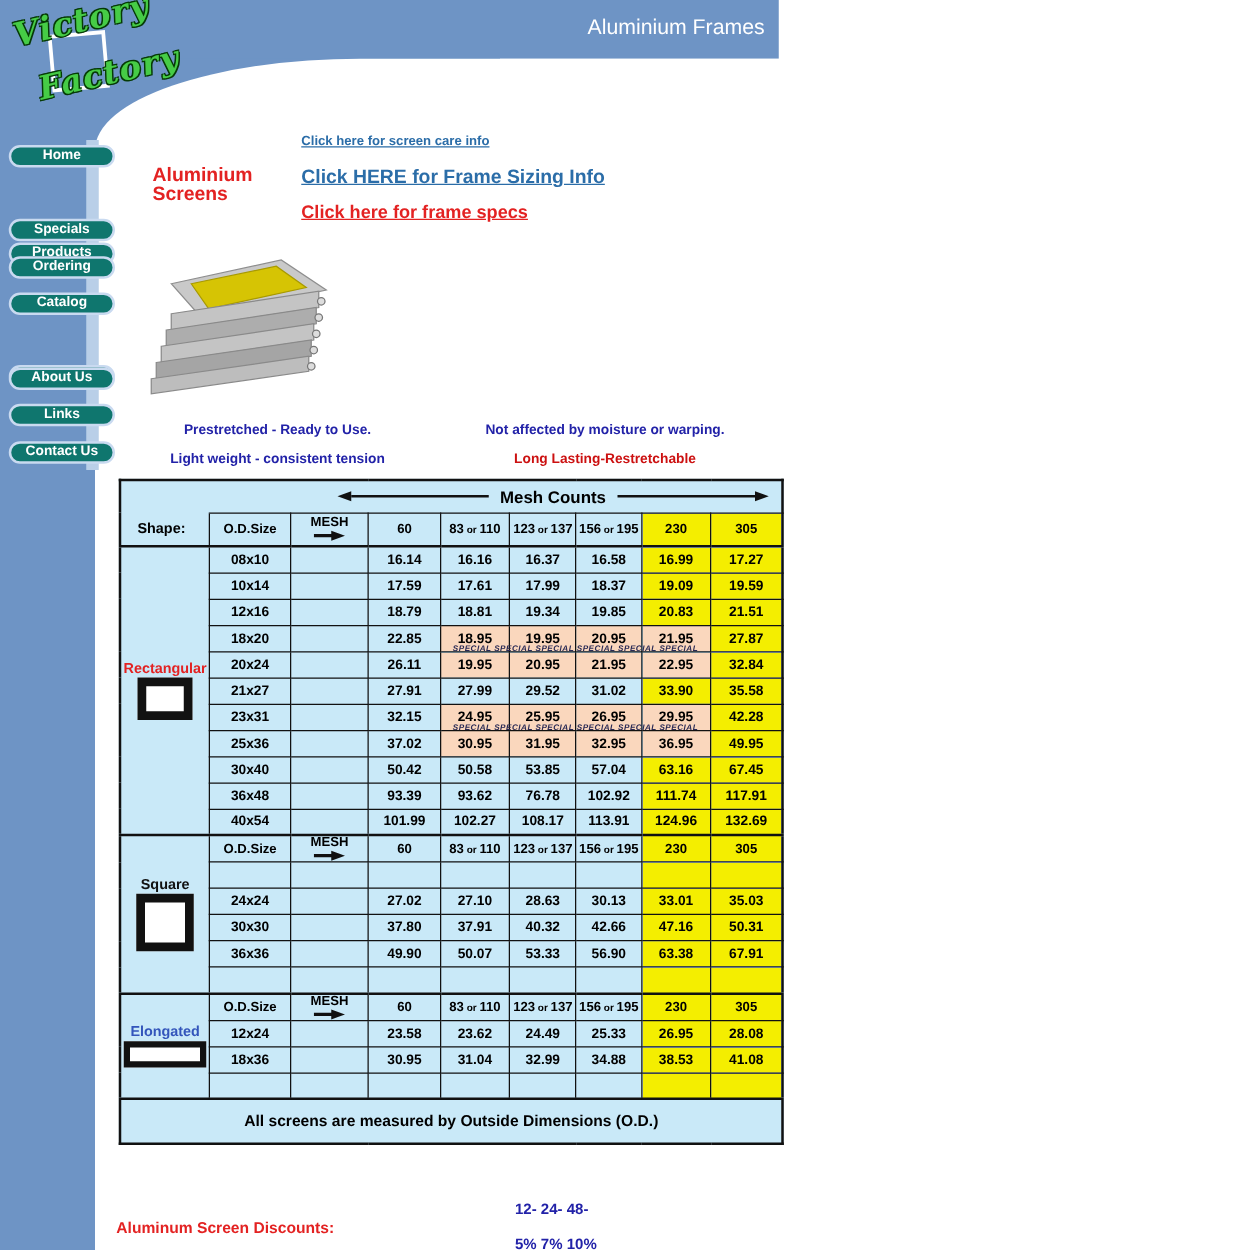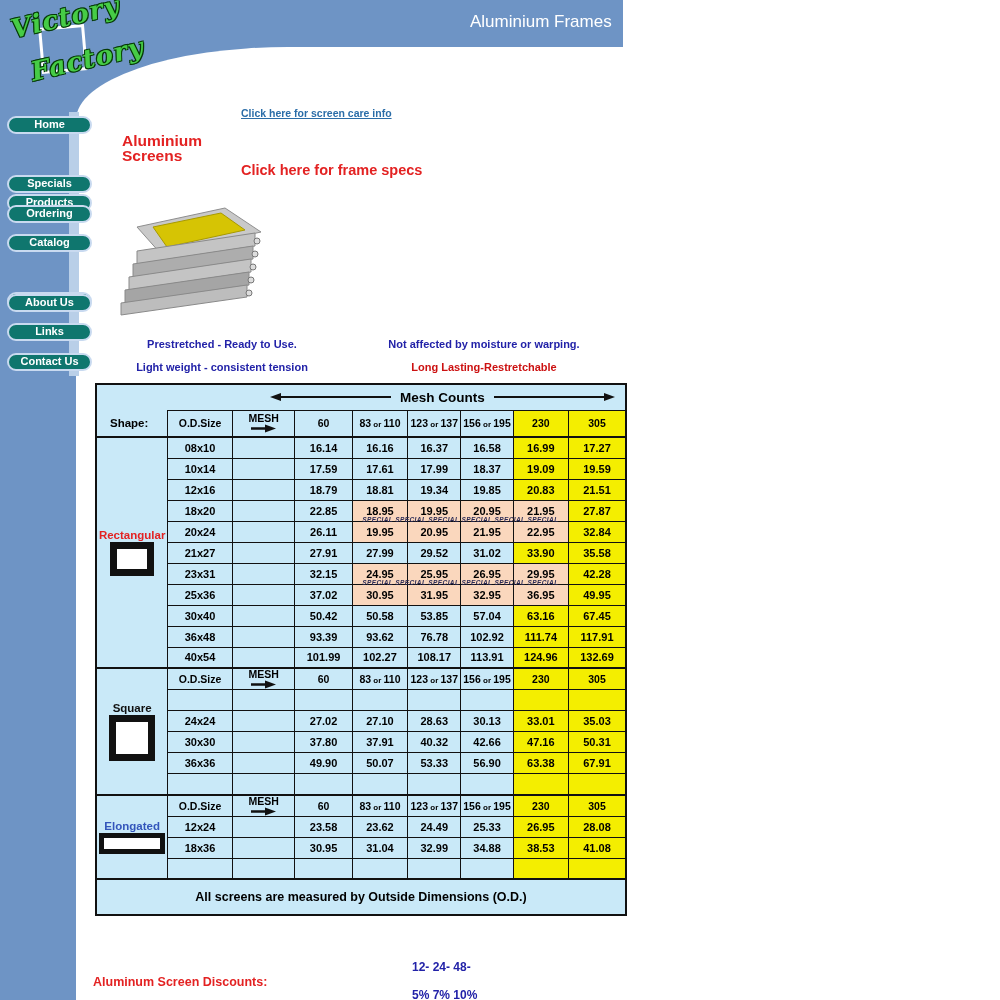--- a/index.html
+++ b/index.html
@@ -47,21 +47,21 @@
   .nav-strip { position:absolute; left:69px; top:112px; width:10px; height:264px; background:#b9cfe8; z-index:3; }
   .nav-btn { position:absolute; left:7px; width:85px; height:18px; background:#0f766e;
              border:2px solid #c9daf0; border-radius:10px; color:#fff; font-size:11px; font-weight:bold;
              text-align:center; line-height:13px; z-index:4; cursor:pointer; }
 
   
   .abs { position:absolute; z-index:3; }
   .link-care { left:241px; top:107px; font-size:10.5px; font-weight:bold; color:#2b6da8; text-decoration:underline; cursor:pointer; }
   .heading { left:122px; top:134px; font-size:15.5px; font-weight:bold; color:#e32222; line-height:14.5px; }
   .link-sizing { left:241px; top:133px; font-size:15.5px; font-weight:bold; color:#2b6da8; text-decoration:underline; cursor:pointer; }
-  .link-specs { left:241px; top:162px; font-size:14.5px; font-weight:bold; color:#e32222; cursor:pointer; }
+  .link-specs { left:241px; top:162px; font-size:14.5px; font-weight:bold; color:#e32222; text-decoration:underline; cursor:pointer; }
   .blurb { left:368px; top:200px; width:174px; font-size:11px; font-weight:bold; color:#e32222;
            line-height:15px; text-align:center; }
   .product { left:103px; top:197px; }
   .tagline { width:210px; text-align:center; font-size:11px; font-weight:bold; color:#2222a8; }
   .tag1 { left:117px; top:338px; } .tag2 { left:379px; top:338px; }
   .tag3 { left:117px; top:361px; } .tag4 { left:379px; top:361px; color:#cc1111; }
 
   
   #price-table { position:absolute; left:95px; top:383px; width:532px; border-collapse:collapse;
                  table-layout:fixed; background:#c9e9f8; border:2px solid #111; z-index:3; }
@@ -126,20 +126,21 @@
       <div class="nav-btn" style="top: 293.6px;">About Us</div>
       <div class="nav-btn" style="top: 323.2px;">Links</div>
       <div class="nav-btn" style="top: 352.8px;">Contact Us</div>
     </div>
 
   <div class="abs link-care">Click here for screen care info</div>
   <div class="abs heading">
     <div>Aluminium</div>
     <div>Screens</div>
   </div>
+  <div class="abs link-sizing">Click HERE for Frame Sizing Info</div>
   <div class="abs link-specs">Click here for frame specs</div>
 
   <svg class="abs product" width="170" height="128" viewBox="0 0 170 128">
     <polygon points="34,30 122,11 158,35 58,57" fill="#c9c9c9" stroke="#8e8e8e" stroke-width="1"></polygon>
     <polygon points="50,30 118,16 142,33 64,50" fill="#d6c404" stroke="#a89a00" stroke-width="1"></polygon>
     <polygon points="34,54 152,36 152,49 34,67" fill="#c4c4c4" stroke="#8a8a8a" stroke-width="1"></polygon>
     <polygon points="30,67 150,49 150,62 30,80" fill="#adadad" stroke="#8a8a8a" stroke-width="1"></polygon>
     <polygon points="26,80 148,62 148,75 26,93" fill="#c4c4c4" stroke="#8a8a8a" stroke-width="1"></polygon>
     <polygon points="22,93 146,75 146,88 22,106" fill="#a5a5a5" stroke="#8a8a8a" stroke-width="1"></polygon>
     <polygon points="18,106 144,88 144,100 18,118" fill="#bdbdbd" stroke="#8a8a8a" stroke-width="1"></polygon>

